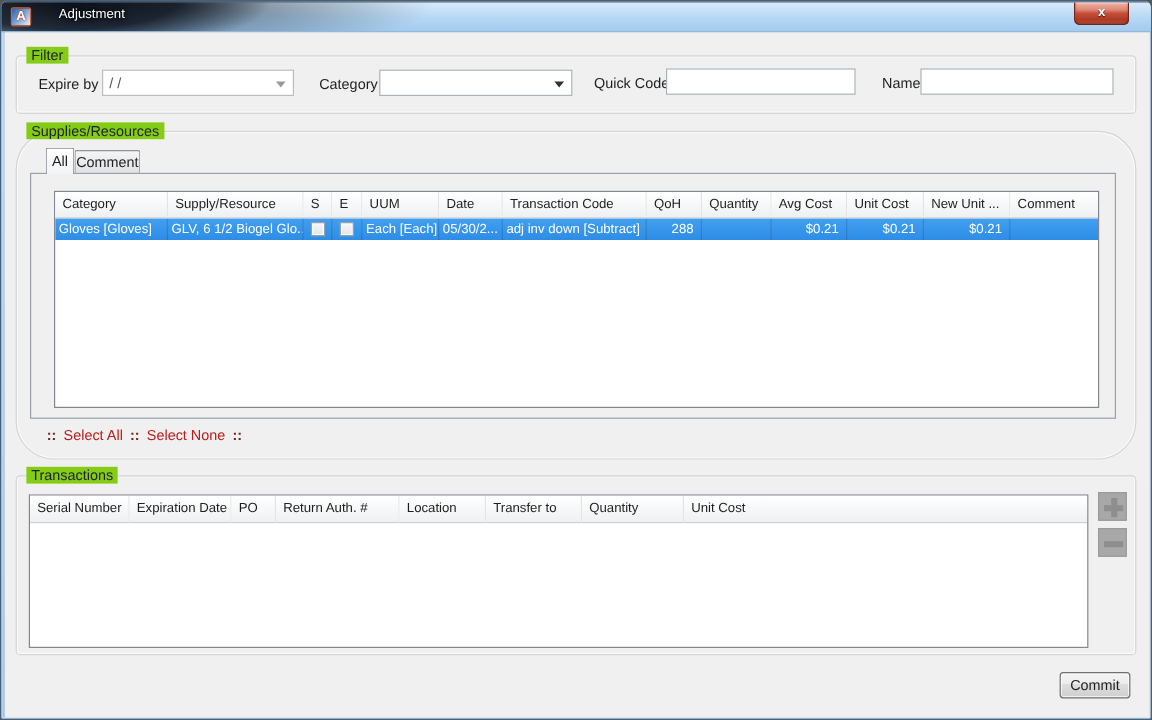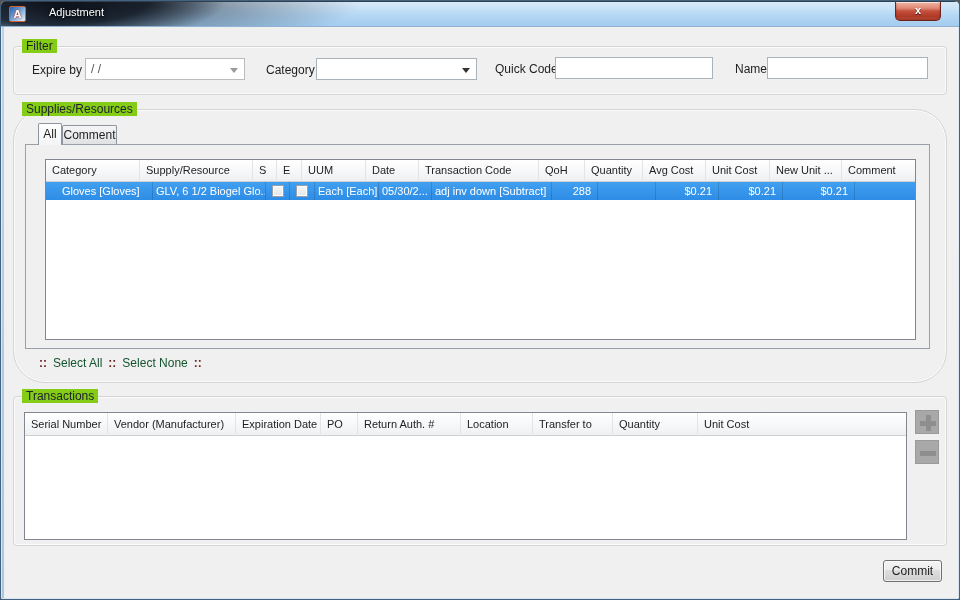--- a/index.html
+++ b/index.html
@@ -99,21 +99,20 @@
     border-right:1px solid #e3e4e6; border-bottom:1px solid #cfd0d2;
     font-size:11px; color:#1e1e1e; padding:0 0 0 6px; white-space:nowrap; overflow:hidden;
     flex:0 0 auto; cursor:default;
   }
   .sg .hcell{ height:22px; line-height:21px; }
   .tg .hcell{ height:23px; line-height:22px; }
   .gridrow{ display:flex; }
   .gridrow.selected{
     background:linear-gradient(#42a0f1,#2d8ce5);
     color:#fff;
-    padding-left:13px;
   }
   .gridrow .cell{
     font-size:11px; height:18px; line-height:18px; padding:0 3px;
     white-space:nowrap; overflow:hidden; flex:0 0 auto;
     border-right:1px solid rgba(0,0,0,.14);
   }
   .gridrow .cell.num{ text-align:right; padding-right:6px; }
   .checkbox{
     display:inline-block; width:12px; height:12px; margin-top:3px;
     background:linear-gradient(#f6f6f6,#e4e6e8); border:1px solid #97a0aa;
@@ -128,21 +127,21 @@
   .sg .c12{flex:1 1 auto; border-right:none;}
 
   
   .tg .t0{width:83px}.tg .t1{width:128px}.tg .t2{width:85px}.tg .t3{width:37px}
   .tg .t4{width:103px}.tg .t5{width:72px}.tg .t6{width:80px}.tg .t7{width:85px}
   .tg .t8{flex:1 1 auto; border-right:none;}
 
   
   .links{ position:absolute; font-size:12px; white-space:nowrap; }
   .links .sep{ color:#6e2222; font-weight:bold; margin:0 6px; }
-  .links a{ color:#14532d; text-decoration:none; cursor:pointer; }
+  .links a{ color:#b91c1c; text-decoration:none; cursor:pointer; }
 
   
   .sqbtn{
     position:absolute; width:24px; height:24px; background:#a8a8a8;
     border:1px solid #9a9a9a; cursor:default;
   }
   .sqbtn .bar-h{ position:absolute; left:4px; top:10px; width:16px; height:5px; background:#8e8e8e; }
   .sqbtn .bar-v{ position:absolute; left:10px; top:4px; width:5px; height:16px; background:#8e8e8e; }
 
   
@@ -241,21 +240,20 @@
         <span class="sep">::</span><a>Select All</a><span class="sep">::</span><a>Select None</a><span class="sep">::</span>
       </div>
     </div>
 
     <div class="groupbox" style="left:9px; top:369px; width:934px; height:150px;">
       <span class="legend">Transactions</span>
 
       <div class="grid tg" style="left:10px; top:15px; width:883px; height:128px;">
         <div class="gridhead">
           <div class="hcell t0">Serial Number</div>
-          <div class="hcell t1">Vendor (Manufacturer)</div>
           <div class="hcell t2">Expiration Date</div>
           <div class="hcell t3">PO</div>
           <div class="hcell t4">Return Auth. #</div>
           <div class="hcell t5">Location</div>
           <div class="hcell t6">Transfer to</div>
           <div class="hcell t7">Quantity</div>
           <div class="hcell t8">Unit Cost</div>
         </div>
       </div>
 

